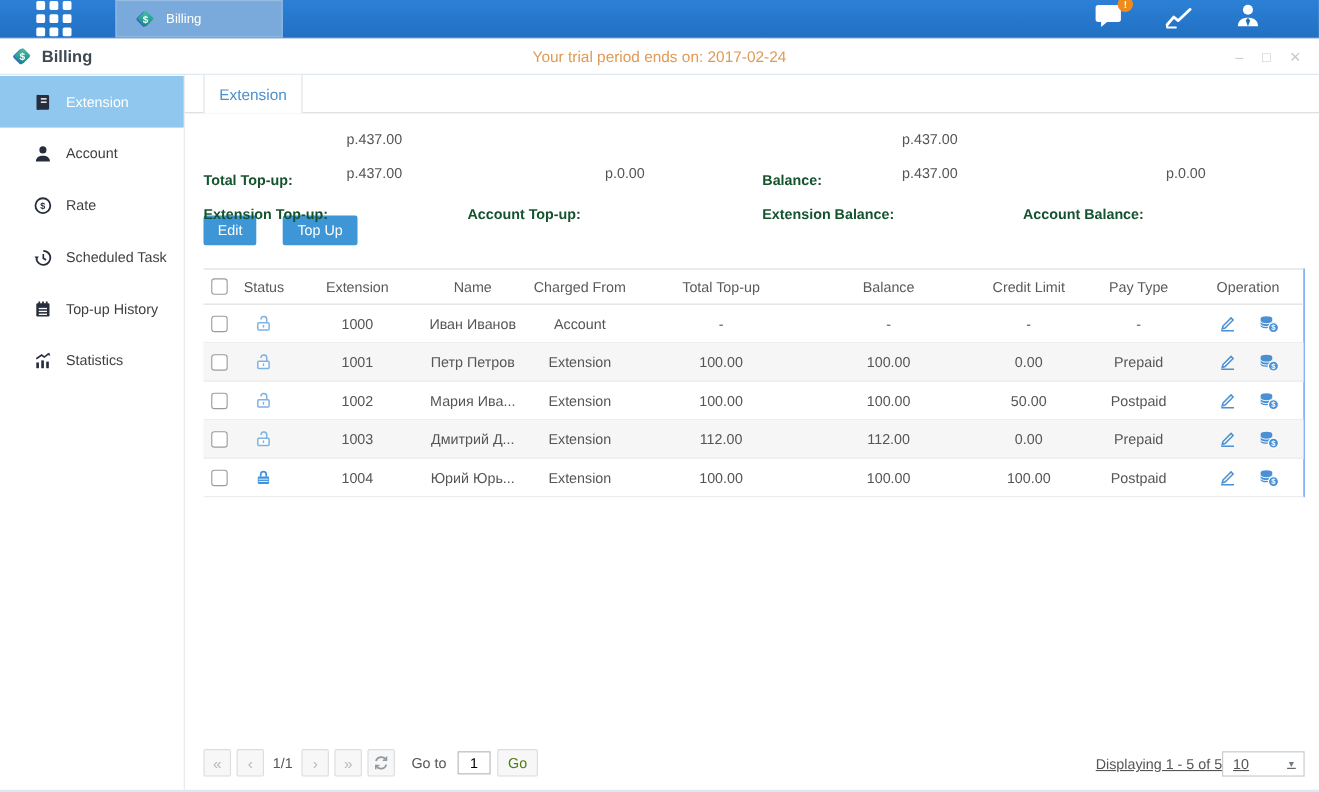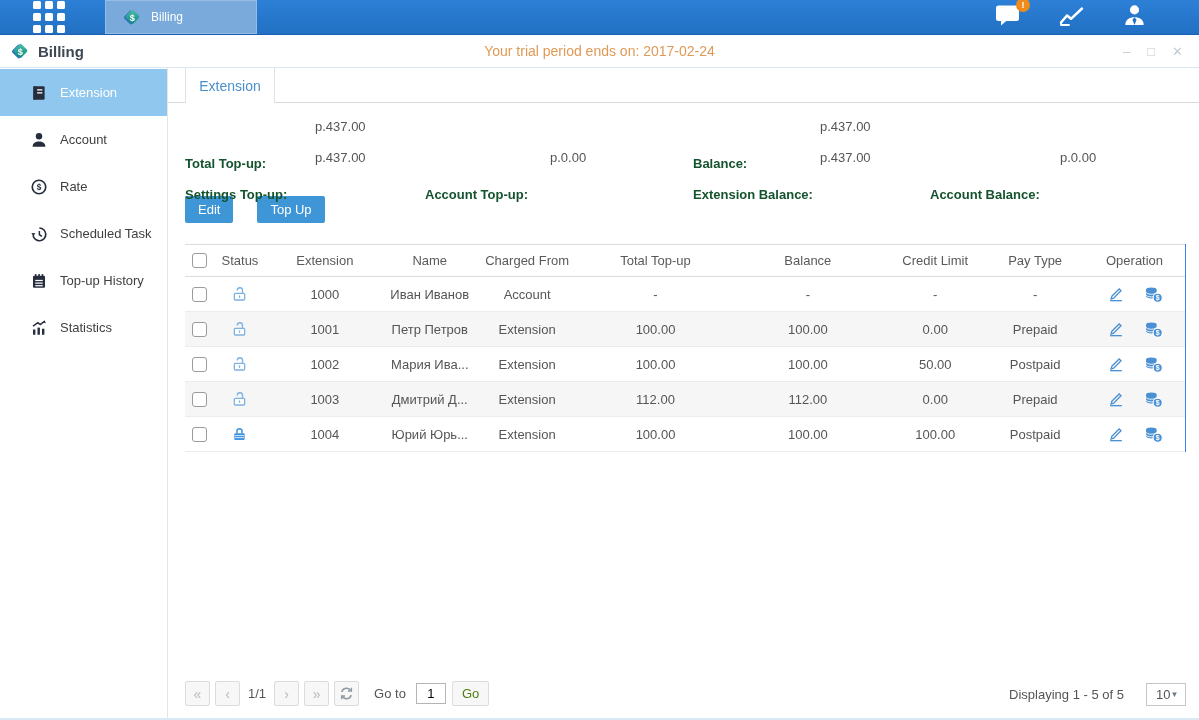--- a/index.html
+++ b/index.html
@@ -76,22 +76,22 @@
   .pbtn { width:25px; height:25px; border:1px solid #dcdcdc; background:#f7f7f7; color:#b9b9b9;
     display:flex; align-items:center; justify-content:center; border-radius:2px; margin-right:5px;
     font-size:14px; cursor:pointer; }
   .pageno { margin:0 8px 0 3px; color:#555; }
   .gotolbl { margin:0 4px 0 10px; }
   .goto-input { width:30px; height:21px; border:1px solid #b5b5b5; text-align:center;
     font-size:13px; margin:0 6px; font-family:"Liberation Sans",sans-serif; }
   .gobtn { height:25px; padding:0 9px; border:1px solid #dcdcdc; background:#f7f7f7; color:#4d7c0f;
     display:flex; align-items:center; border-radius:2px; cursor:pointer; }
   .pagright { position:absolute; right:13px; bottom:12px; display:flex; align-items:center;
-    gap:22px; font-size:13px; color:#555; }
-  .psel { width:40px; height:23px; border:1px solid #c6c6c6; background:#fff; display:flex;
+    gap:0; font-size:13px; color:#555;text-decoration:underline; }
+  .psel { width:75px; height:23px; border:1px solid #c6c6c6; background:#fff; display:flex;
     align-items:center; justify-content:space-between; padding:0 7px 0 9px; cursor:pointer; }
   .psel .tri { font-size:8px; color:#6d7b88; }
 </style>
 </head>
 <body>
 
 <div class="screen">
 
   <div class="topbar">
     <div class="grid-icon">
@@ -228,21 +228,21 @@
         <div class="tab">
           <span>Extension</span>
         </div>
       </div>
 
       <div class="summary">
         <span class="lbl" style="left:17px;top:2px">Total Top-up:</span>
         <span class="val" style="left:147px;top:2px">p.437.00</span>
         <span class="lbl" style="left:525px;top:2px">Balance:</span>
         <span class="val" style="left:652px;top:2px">p.437.00</span>
-        <span class="lbl" style="left:17px;top:33px">Settings Top-up:</span>
+        <span class="lbl" style="left:17px;top:33px">Extension Top-up:</span>
         <span class="val" style="left:147px;top:33px">p.437.00</span>
         <span class="lbl" style="left:257px;top:33px">Account Top-up:</span>
         <span class="val" style="left:382px;top:33px">p.0.00</span>
         <span class="lbl" style="left:525px;top:33px">Extension Balance:</span>
         <span class="val" style="left:652px;top:33px">p.437.00</span>
         <span class="lbl" style="left:762px;top:33px">Account Balance:</span>
         <span class="val" style="left:892px;top:33px">p.0.00</span>
       </div>
 
       <div class="btnrow">

